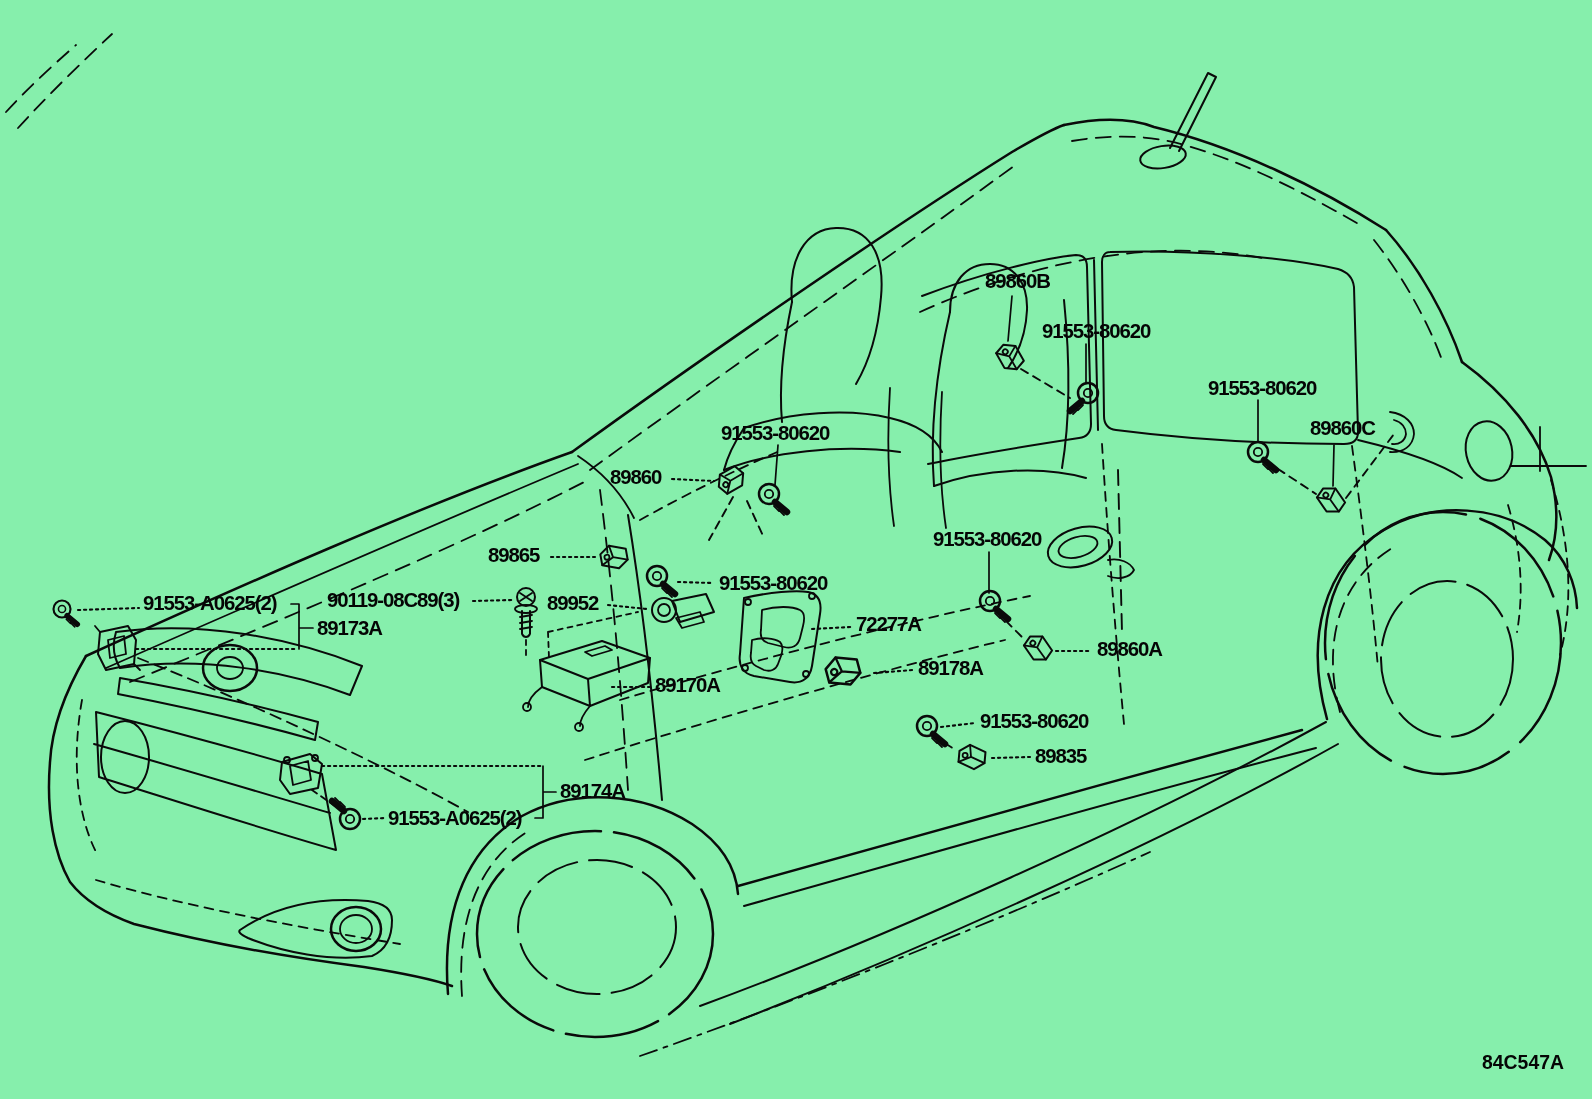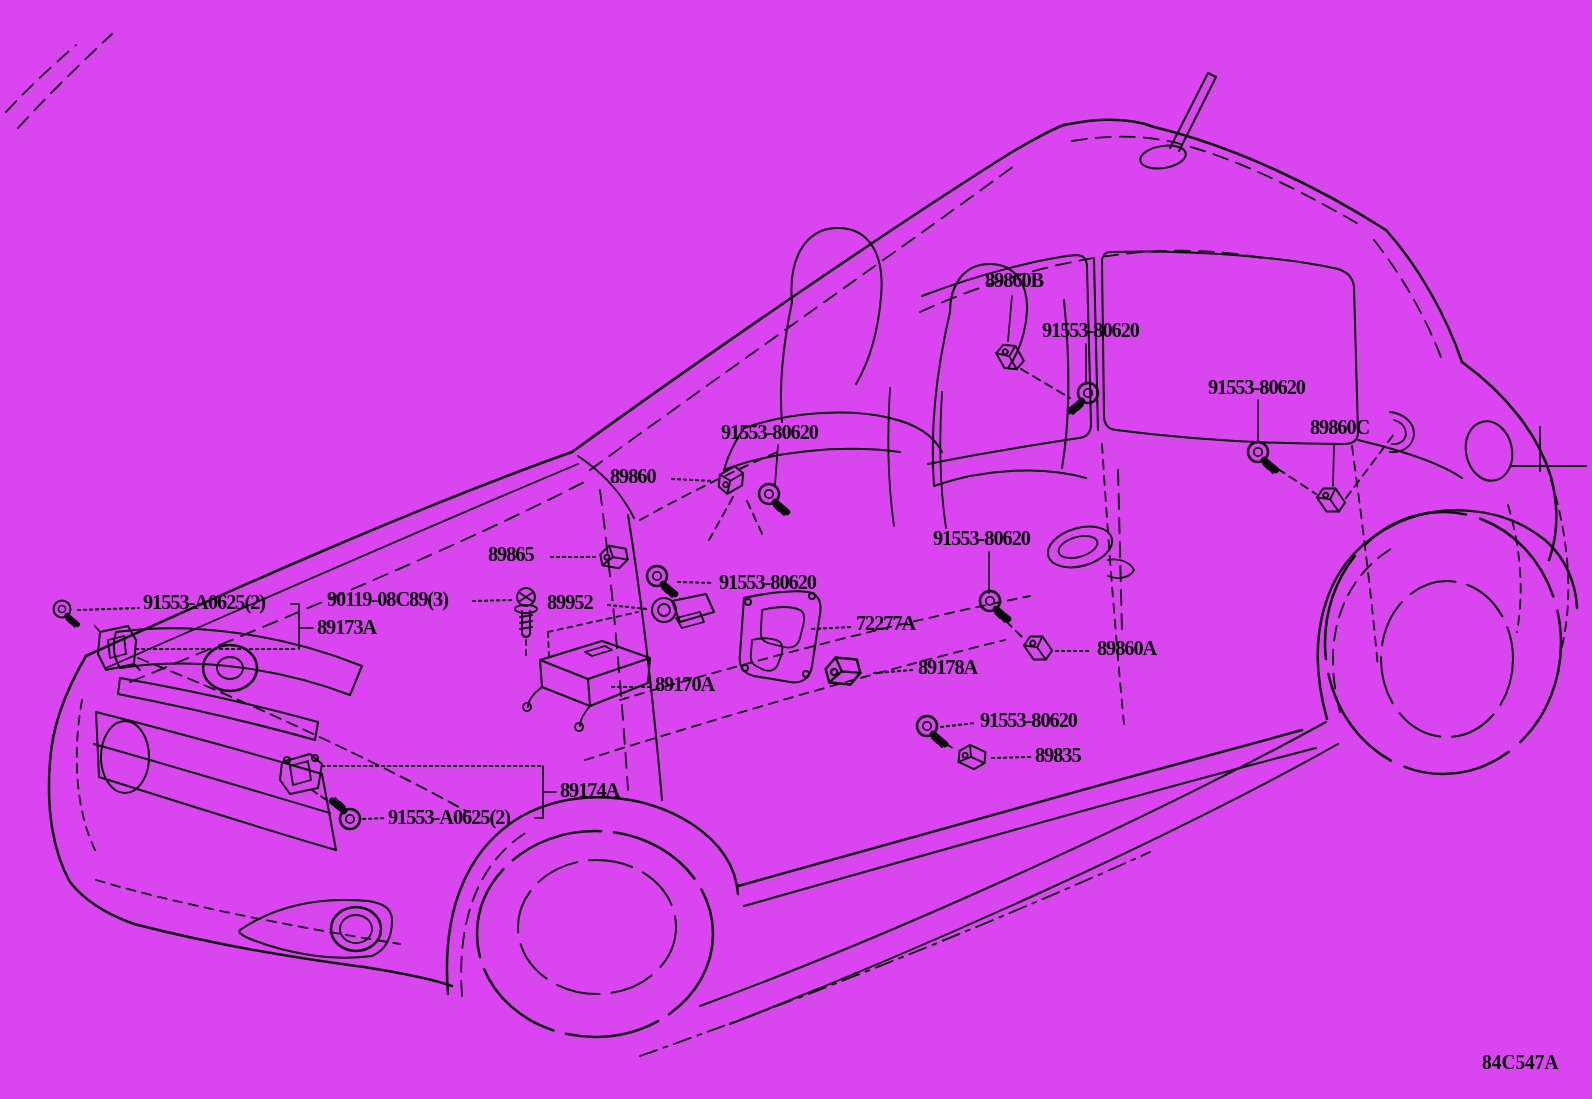--- a/index.html
+++ b/index.html
@@ -1,17 +1,17 @@
 <!DOCTYPE html>
 <html><head>
 <meta charset="utf-8">
 <style>
   html,body{margin:0;padding:0;background:#ffffff;}
-  #stage{position:relative;width:1592px;height:1099px;background:#d946ef;overflow:hidden;
-         font-family:Liberation Serif, serif;}
+  #stage{position:relative;width:1592px;height:1099px;background:#86efac;overflow:hidden;
+         font-family:Liberation Sans, sans-serif;}
   #stage svg{position:absolute;left:0;top:0;}
   svg path, svg ellipse, svg circle, svg line{fill:none;stroke:#0a0a0a;stroke-width:2.5;
          stroke-linecap:round;stroke-linejoin:round;}
   .thin{stroke-width:1.8;}
   .sw2{stroke-width:2;}
   .d1{stroke-dasharray:15,9;}
   .d2{stroke-dasharray:9,7;}
   .d3{stroke-dasharray:5,5;}
   .dd{stroke-dasharray:8,6;stroke-width:1.9;}
   .dot{stroke-dasharray:2.2,3.8;stroke-width:2.1;}

